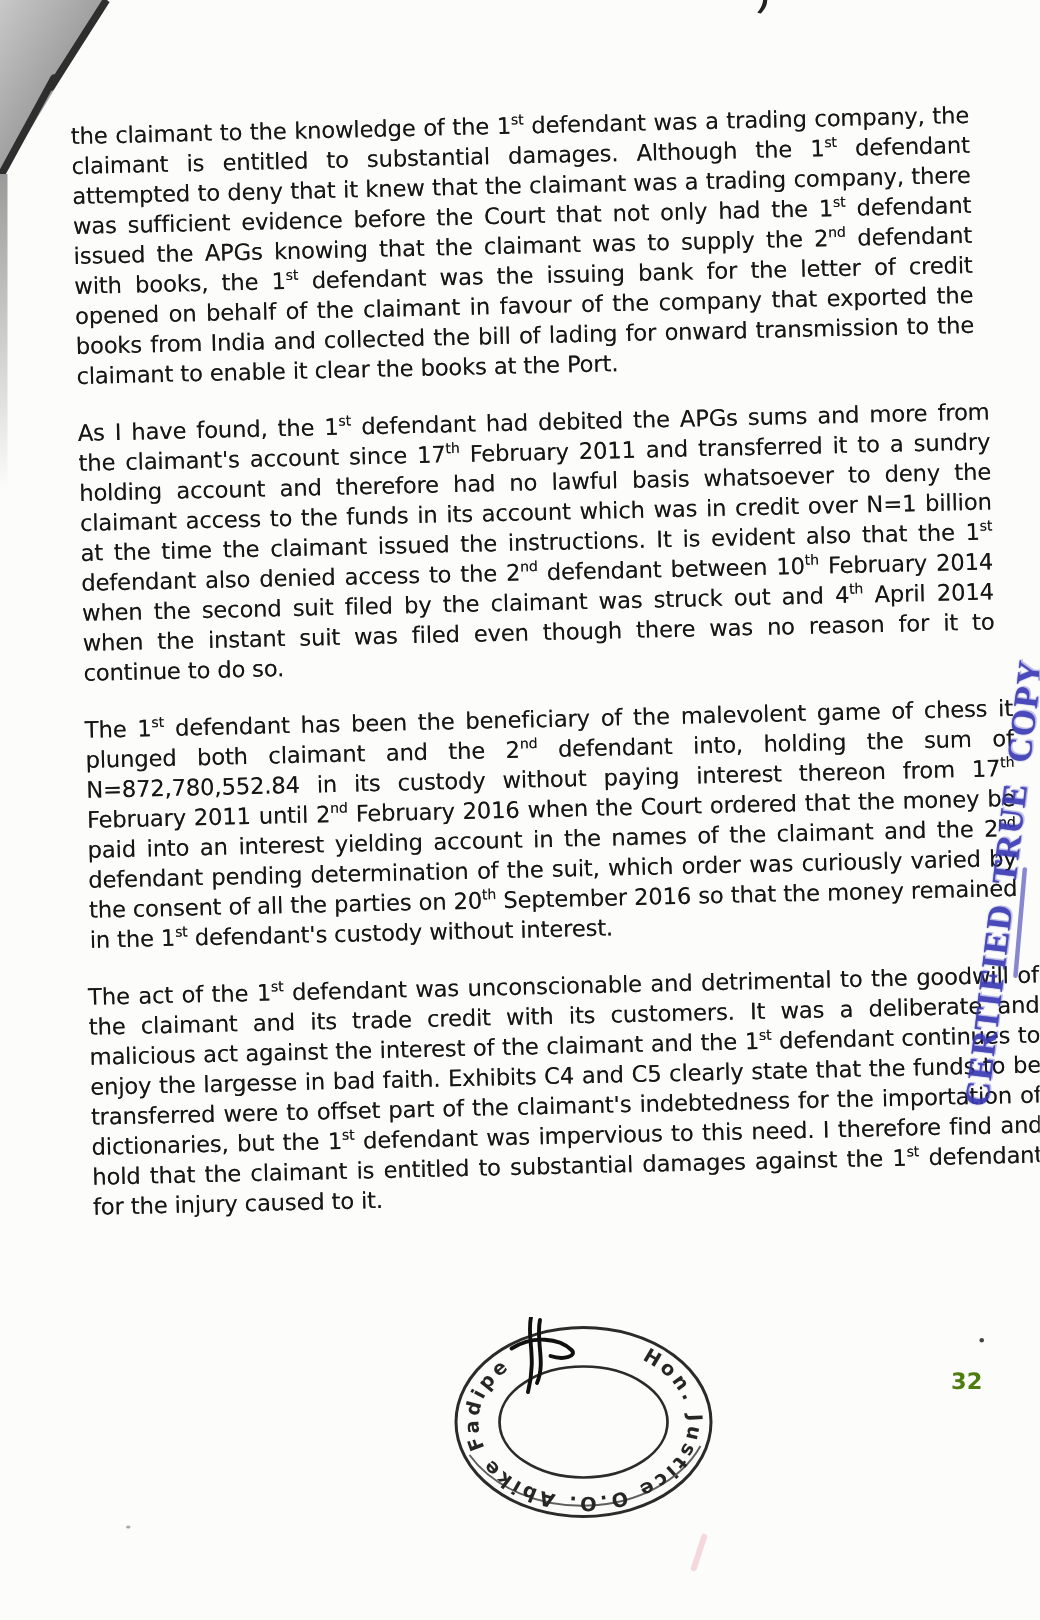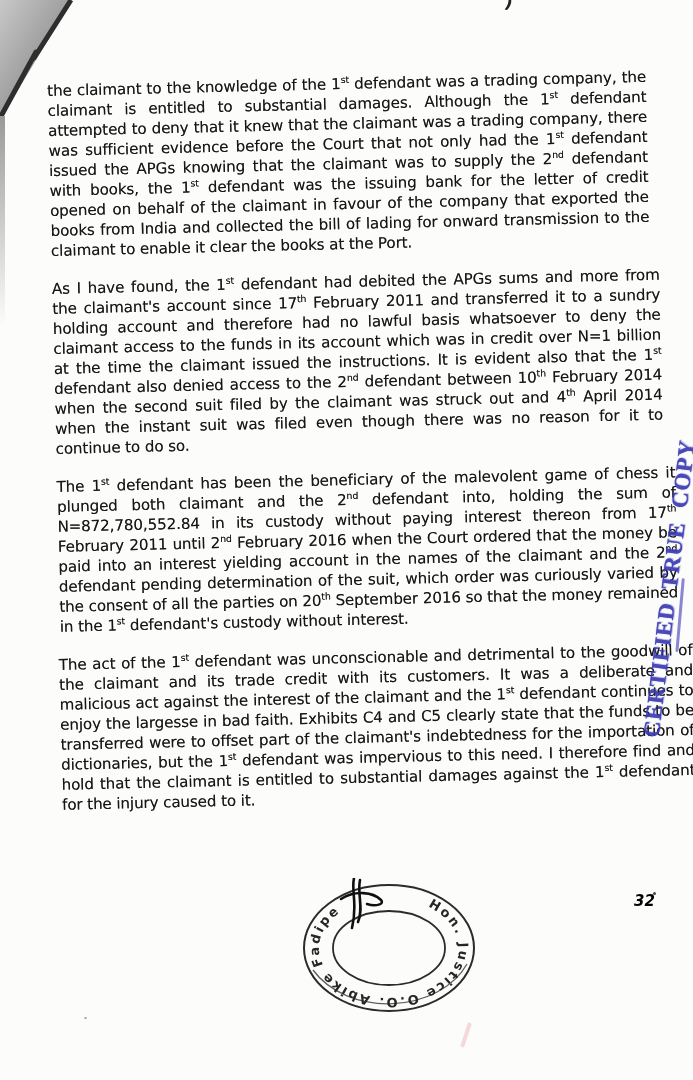--- a/index.html
+++ b/index.html
@@ -52,22 +52,22 @@
   }
   .ctc-underline{
     position:absolute;left:88px;top:25px;width:74px;height:3px;
     background:rgba(58,58,181,.65);transform:rotate(-2deg);border-radius:2px;
   }
 
   
   .judge-stamp{position:absolute;left:297px;top:878px;}
 
   .page-number{
-    position:absolute;left:634px;top:892px;
-    font-size:15px;font-weight:bold;color:#000000;font-style:italic;
+    position:absolute;left:634px;top:912px;
+    font-size:15px;font-weight:bold;color:#4d7c0f;
   }
   .ink-speck{
     position:absolute;left:653px;top:892px;width:3px;height:3px;
     background:#444;border-radius:50%;
   }
   .ink-speck-2{
     position:absolute;left:84px;top:1017px;width:3px;height:2px;
     background:#aaa;border-radius:50%;
   }
   .pink-smear{

